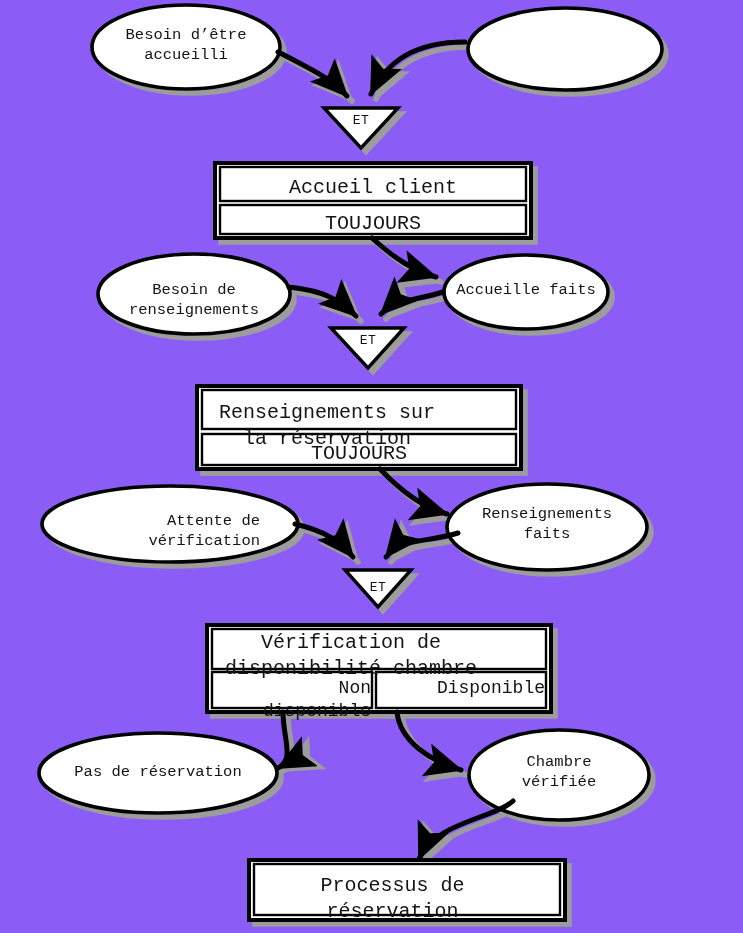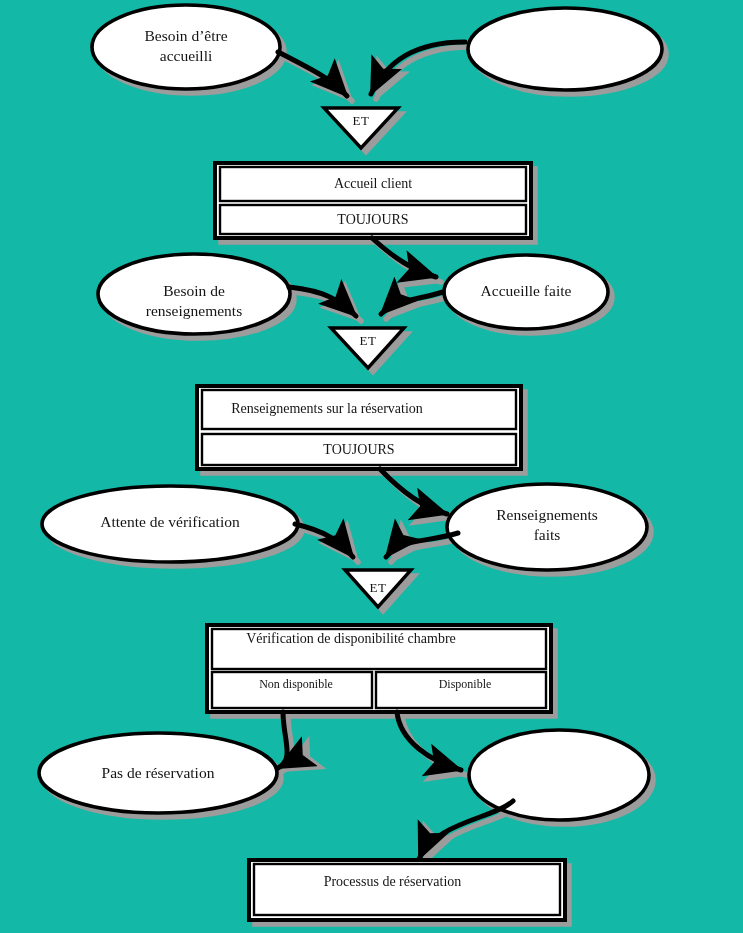--- a/index.html
+++ b/index.html
@@ -4,42 +4,42 @@
 <style>
   html, body {
     margin: 0;
     padding: 0;
     background: #ffffff;
   }
   #canvas {
     position: relative;
     width: 743px;
     height: 933px;
-    background: #14b8a6;
-    font-family: Liberation Serif, serif;
+    background: #8b5cf6;
+    font-family: Liberation Mono, monospace;
     overflow: hidden;
   }
   #vector-layer {
     position: absolute;
     left: 0; top: 0;
     width: 743px;
     height: 933px;
   }
   .node-label {
     position: absolute;
     text-align: center;
     color: #141414;
     line-height: 1.28;
     pointer-events: none;
     white-space: pre-line;
   }
   .ellipse-label { font-size: 15.5px; }
-  .box-label { font-size: 14px; }
+  .box-label { font-size: 20px; }
   .gate-label { font-size: 13px; letter-spacing: 0.5px; }
-  .cell-label { font-size: 12px; text-align: center; }
+  .cell-label { font-size: 18px; text-align: right; }
 </style>
 </head>
 <body>
 
 <div id="canvas">
 
   <svg id="vector-layer" viewBox="0 0 743 933">
     <defs>
       <marker id="arrowhead" markerWidth="9" markerHeight="9" refX="7.2" refY="3.4" orient="auto" markerUnits="strokeWidth">
         <path d="M0,0 L7.6,3.4 L0,6.8 L1.6,3.4 Z" fill="#000000"></path>
@@ -137,39 +137,41 @@
 
   <div class="node-label gate-label" style="left:331px;top:113px;width:60px;">ET</div>
 
   <div class="node-label box-label" style="left:220px;top:175px;width:306px;">Accueil client</div>
 
   <div class="node-label box-label" style="left:220px;top:211px;width:306px;">TOUJOURS</div>
 
   <div class="node-label ellipse-label" style="left:104px;top:273px;width:180px;margin-top:8px;">Besoin de
 renseignements</div>
 
-  <div class="node-label ellipse-label" style="left:446px;top:281px;width:160px;">Accueille faite</div>
+  <div class="node-label ellipse-label" style="left:446px;top:281px;width:160px;">Accueille faits</div>
 
   <div class="node-label gate-label" style="left:338px;top:333px;width:60px;">ET</div>
 
   <div class="node-label box-label" style="left:202px;top:400px;width:250px;">Renseignements sur la réservation</div>
 
   <div class="node-label box-label" style="left:202px;top:441px;width:314px;">TOUJOURS</div>
 
-  <div class="node-label ellipse-label" style="left:80px;top:512px;width:180px;">Attente de vérification</div>
+  <div class="node-label ellipse-label" style="left:80px;top:512px;width:180px;text-align:right;">Attente de vérification</div>
 
   <div class="node-label ellipse-label" style="left:462px;top:505px;width:170px;">Renseignements
 faits</div>
 
   <div class="node-label gate-label" style="left:348px;top:580px;width:60px;">ET</div>
 
   <div class="node-label box-label" style="left:212px;top:630px;width:278px;">Vérification de disponibilité chambre</div>
 
   <div class="node-label cell-label" style="left:221px;top:677px;width:150px;">Non disponible</div>
 
   <div class="node-label cell-label" style="left:385px;top:677px;width:160px;">Disponible</div>
 
   <div class="node-label ellipse-label" style="left:68px;top:763px;width:180px;">Pas de réservation</div>
 
+  <div class="node-label ellipse-label" style="left:489px;top:753px;width:140px;">Chambre
+vérifiée</div>
 
   <div class="node-label box-label" style="left:254px;top:873px;width:277px;">Processus de réservation</div>
 
 </div>
 
 </body></html>

